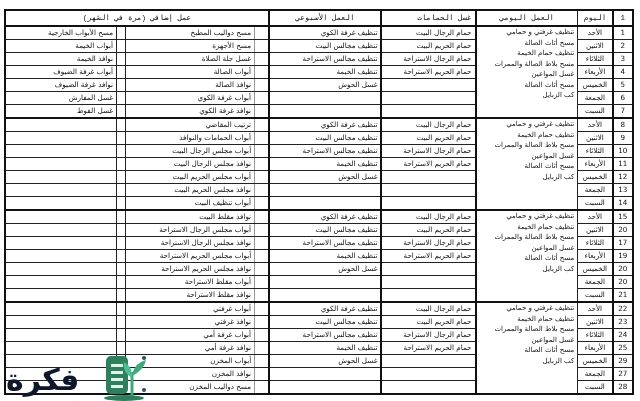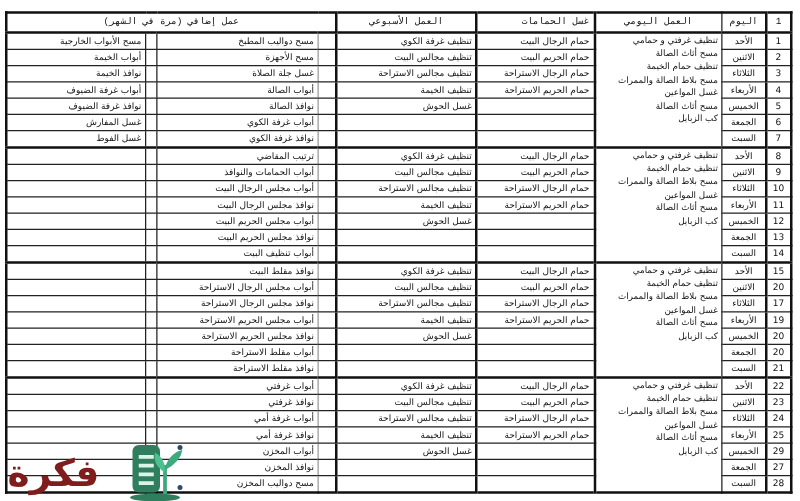--- a/index.html
+++ b/index.html
@@ -363,21 +363,21 @@
           <td class="c-week thick-l"></td>
           <td class="c-gray"></td>
           <td class="c-m1">مسح دواليب المخزن</td>
           <td class="c-narrow"></td>
           <td class="c-m2"></td>
         </tr>
       </tbody>
   </table>
 
   <div class="logo">
-    <div class="logo-text" style="color: #7f1d1d;">فكرة</div>
+    <div class="logo-text" style="color: #0f172a;">فكرة</div>
     <svg class="logo-icon" viewBox="0 0 48 49">
       <rect x="4" y="4" width="22" height="38" rx="5" fill="#2f7f5f"></rect>
       <rect x="9" y="12" width="12" height="3" fill="#dff2ea"></rect>
       <rect x="9" y="19" width="12" height="3" fill="#dff2ea"></rect>
       <rect x="9" y="26" width="12" height="3" fill="#dff2ea"></rect>
       <rect x="9" y="33" width="12" height="3" fill="#dff2ea"></rect>
       <path d="M30 44 L30 20" stroke="#3daa7d" stroke-width="3"></path>
       <path d="M30 24 Q42 18 44 8 Q34 10 30 22 Z" fill="#3daa7d"></path>
       <path d="M30 26 Q20 20 22 10 Q30 14 30 24 Z" fill="#4cc08f"></path>
       <circle cx="42" cy="6" r="2" fill="#2c4a6a"></circle>

